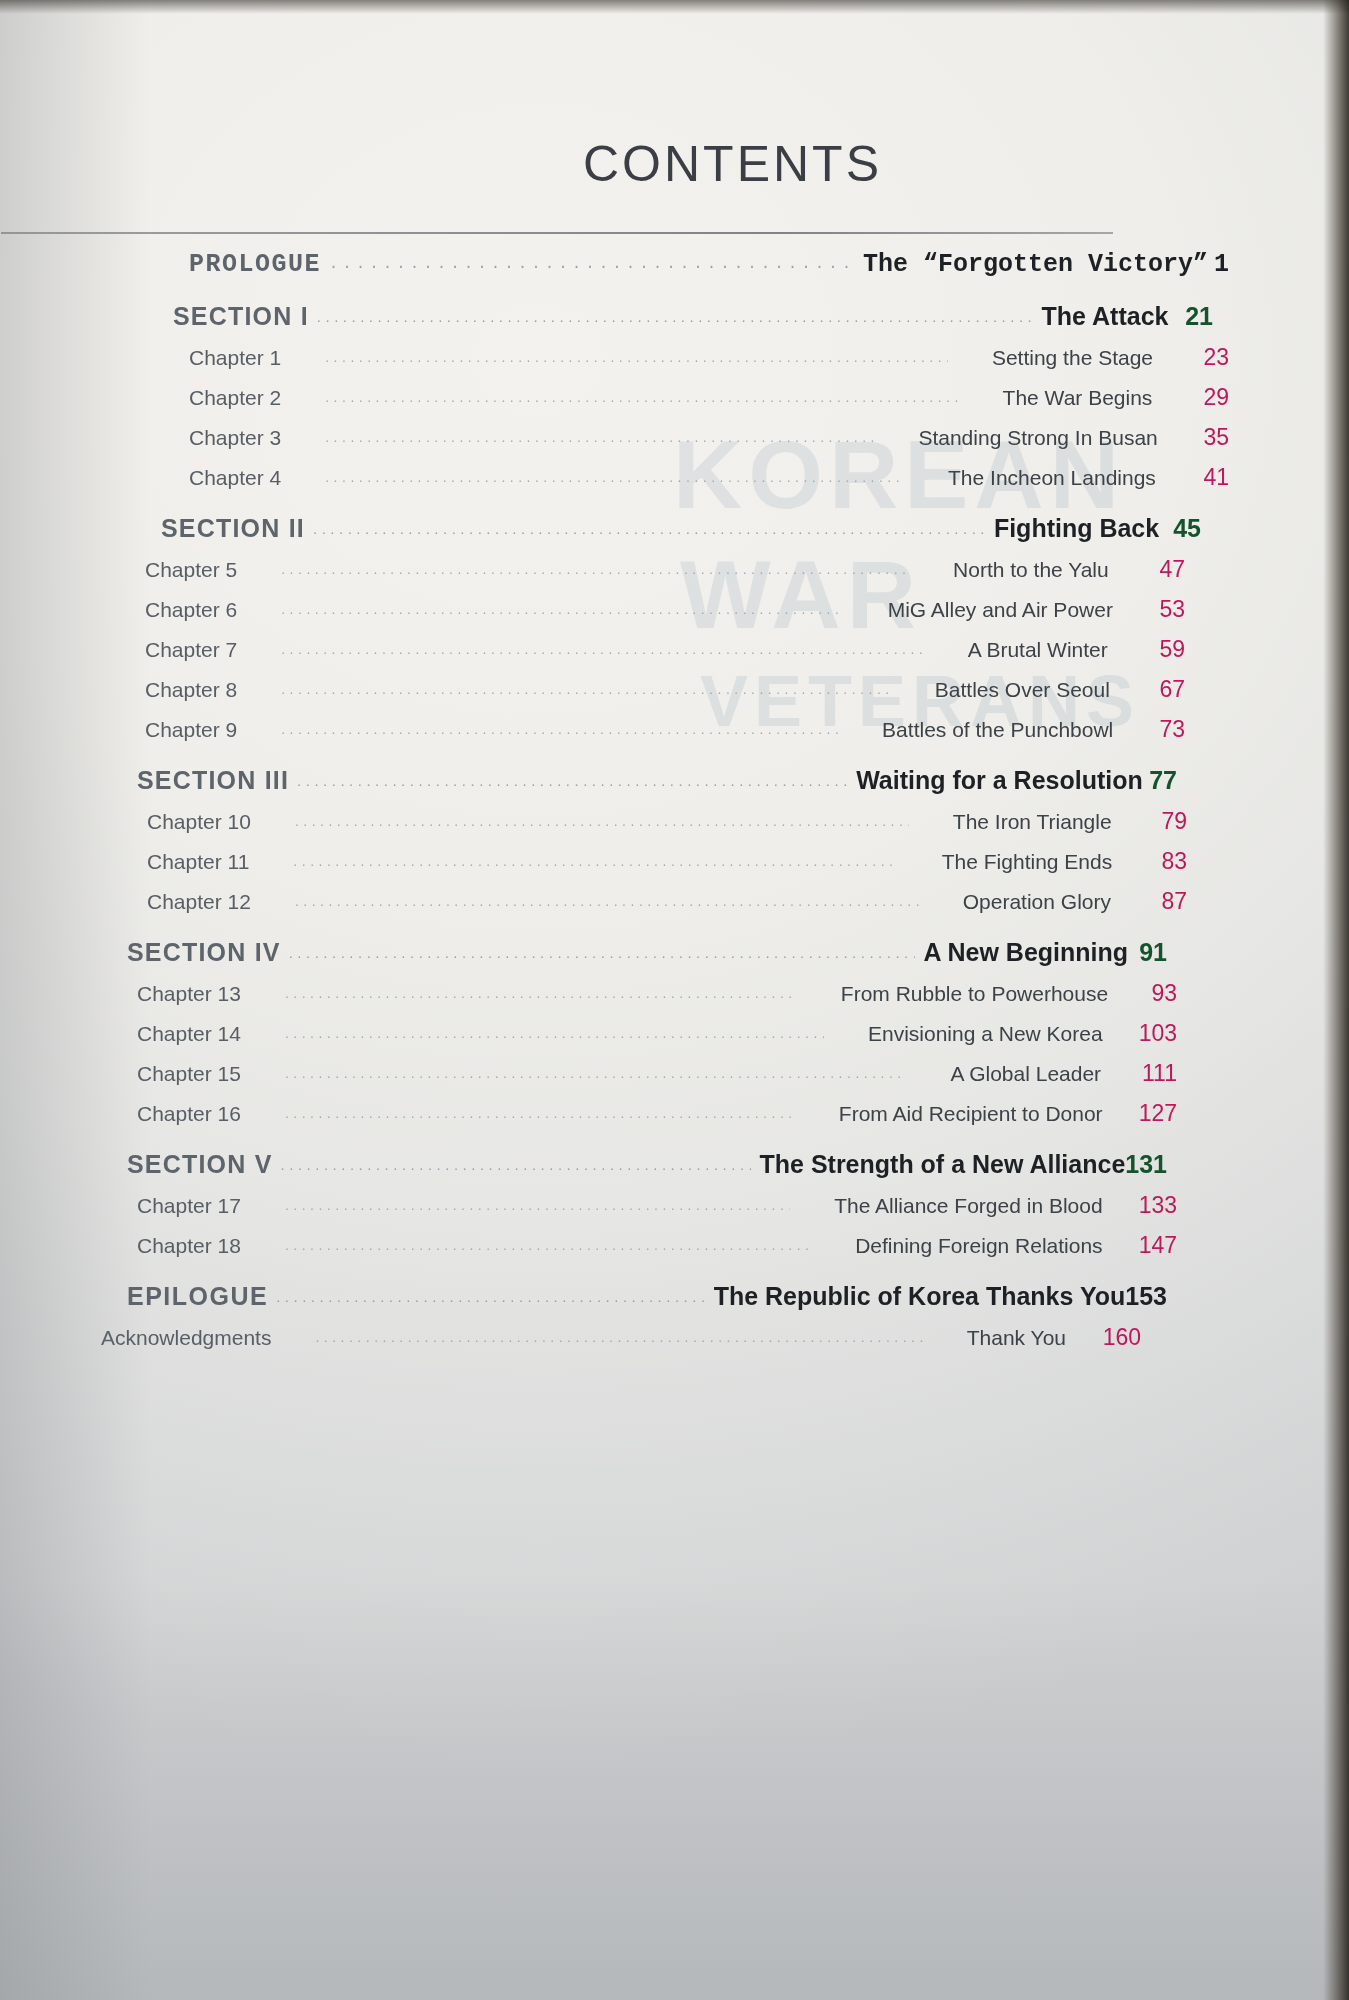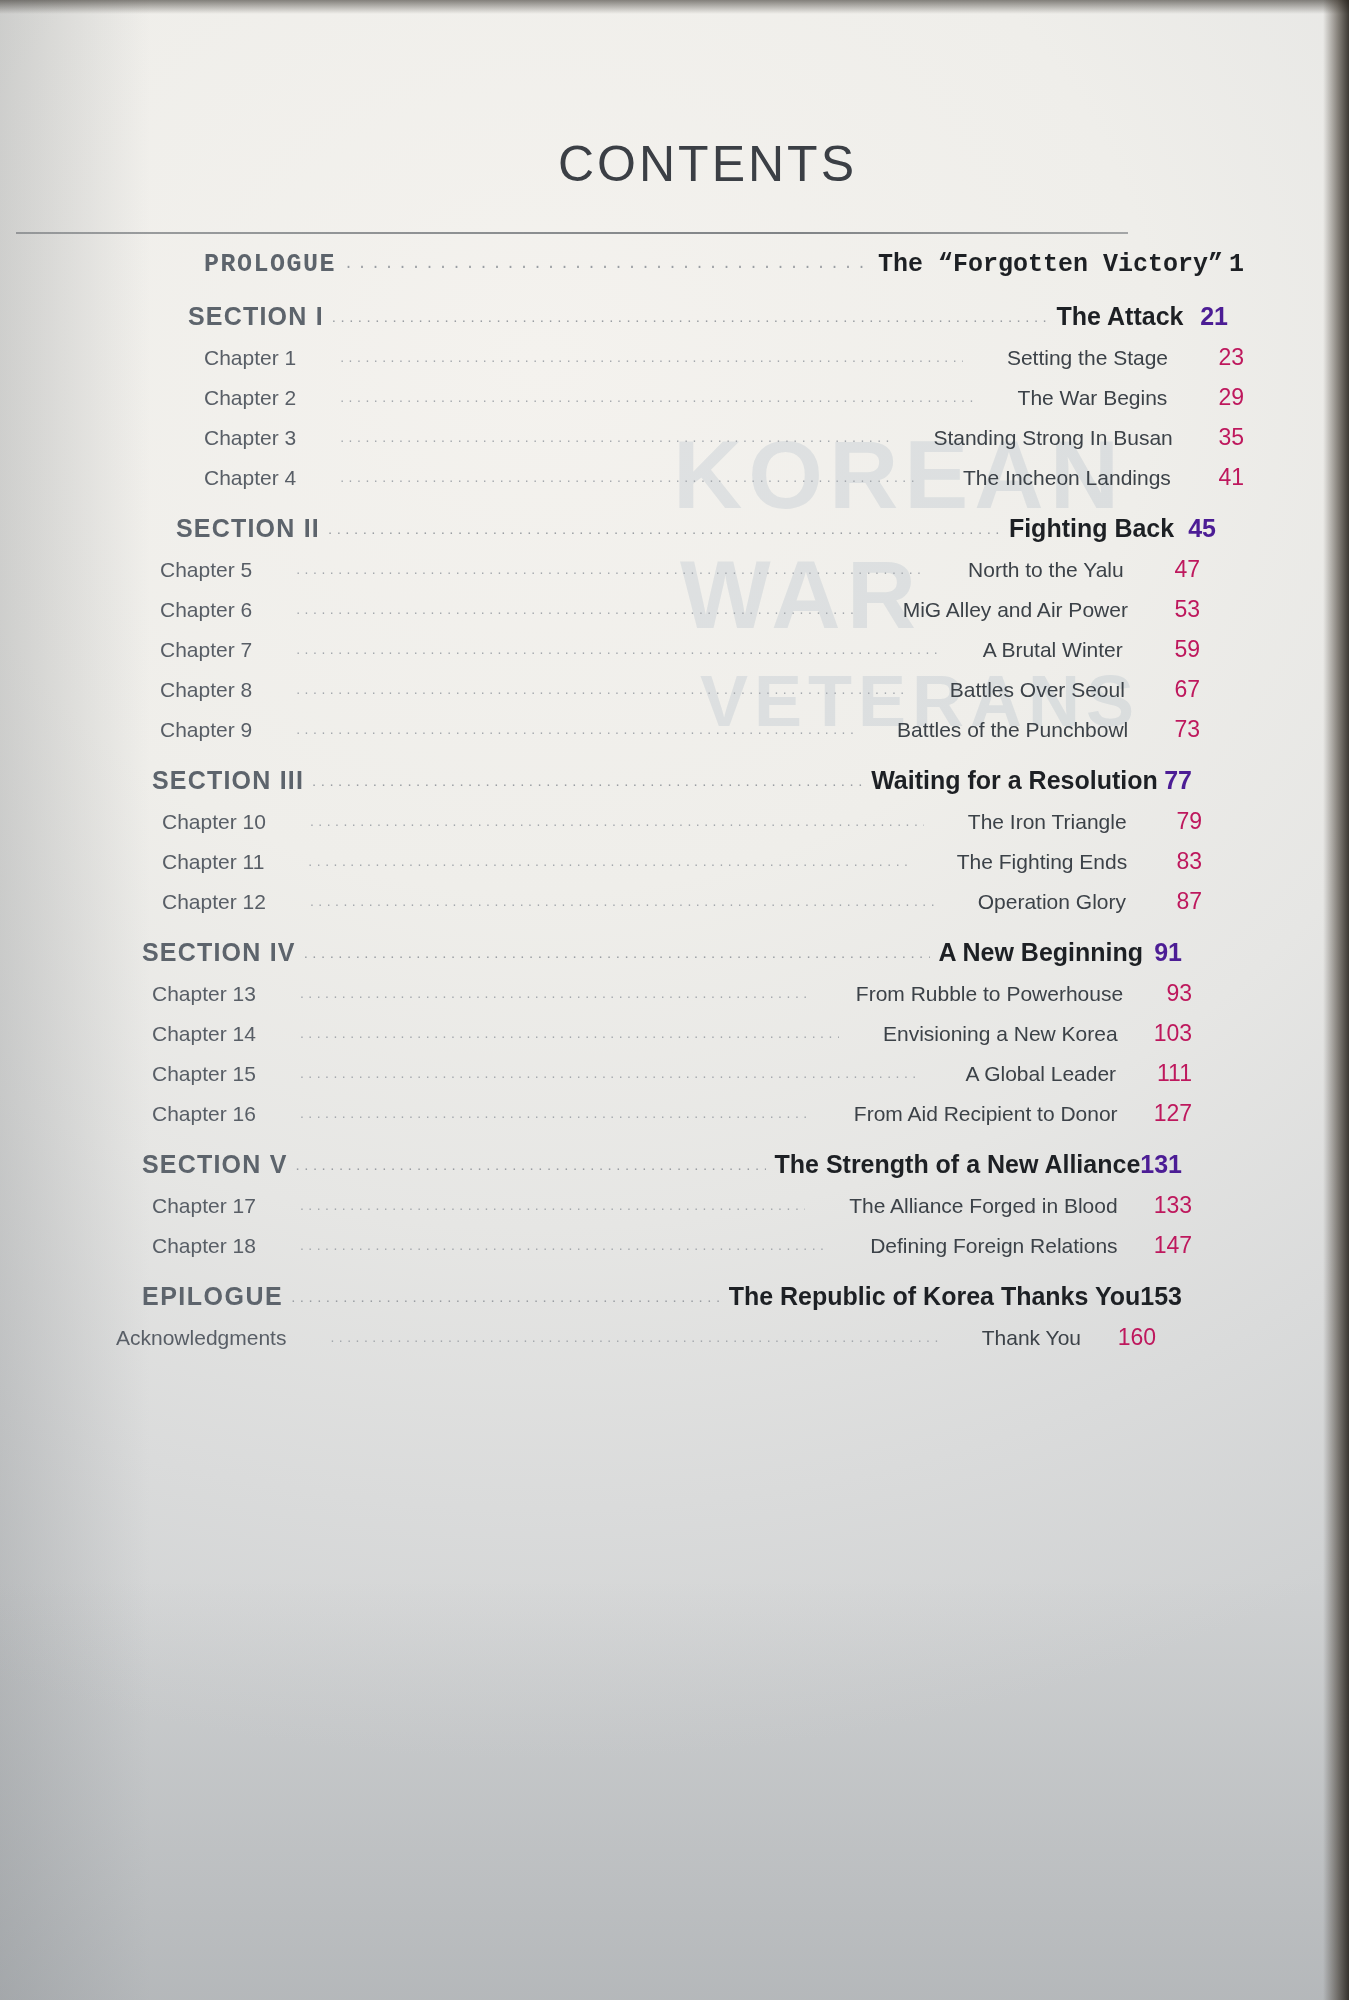--- a/index.html
+++ b/index.html
@@ -68,24 +68,25 @@
     letter-spacing: 6px;
     pointer-events: none;
     user-select: none;
   }
   #bleed1 { left: 673px; top: 420px; font-size: 96px; text-align: right; }
   #bleed2 { left: 680px; top: 540px; font-size: 96px; }
   #bleed3 { left: 700px; top: 660px; font-size: 72px; }
 
   #content {
     position: absolute;
-    left: 16px;
+    left: 1px;
     top: 0;
     width: 1081px;
     height: 2000px;
+    padding-left: 40px;
   }
   .contents-title {
     position: absolute;
     right: 240px;
     top: 135px;
     font-size: 50px;
     letter-spacing: 3px;
     color: #3b3f45;
     font-weight: 300;
     font-family: "Liberation Sans", sans-serif;
@@ -160,21 +161,21 @@
     letter-spacing: 1.2px;
   }
   .row.section .title {
     font-size: 25px;
     font-weight: bold;
     color: #1d2024;
   }
   .row.section .page {
     font-size: 25px;
     font-weight: bold;
-    color: #4c1d95;
+    color: #14532d;
   }
 
   
   .row.chapter {
     margin-top: 13px;
     gap: 36px;
   }
   .row.chapter .label {
     font-size: 21px;
     color: #585e66;

